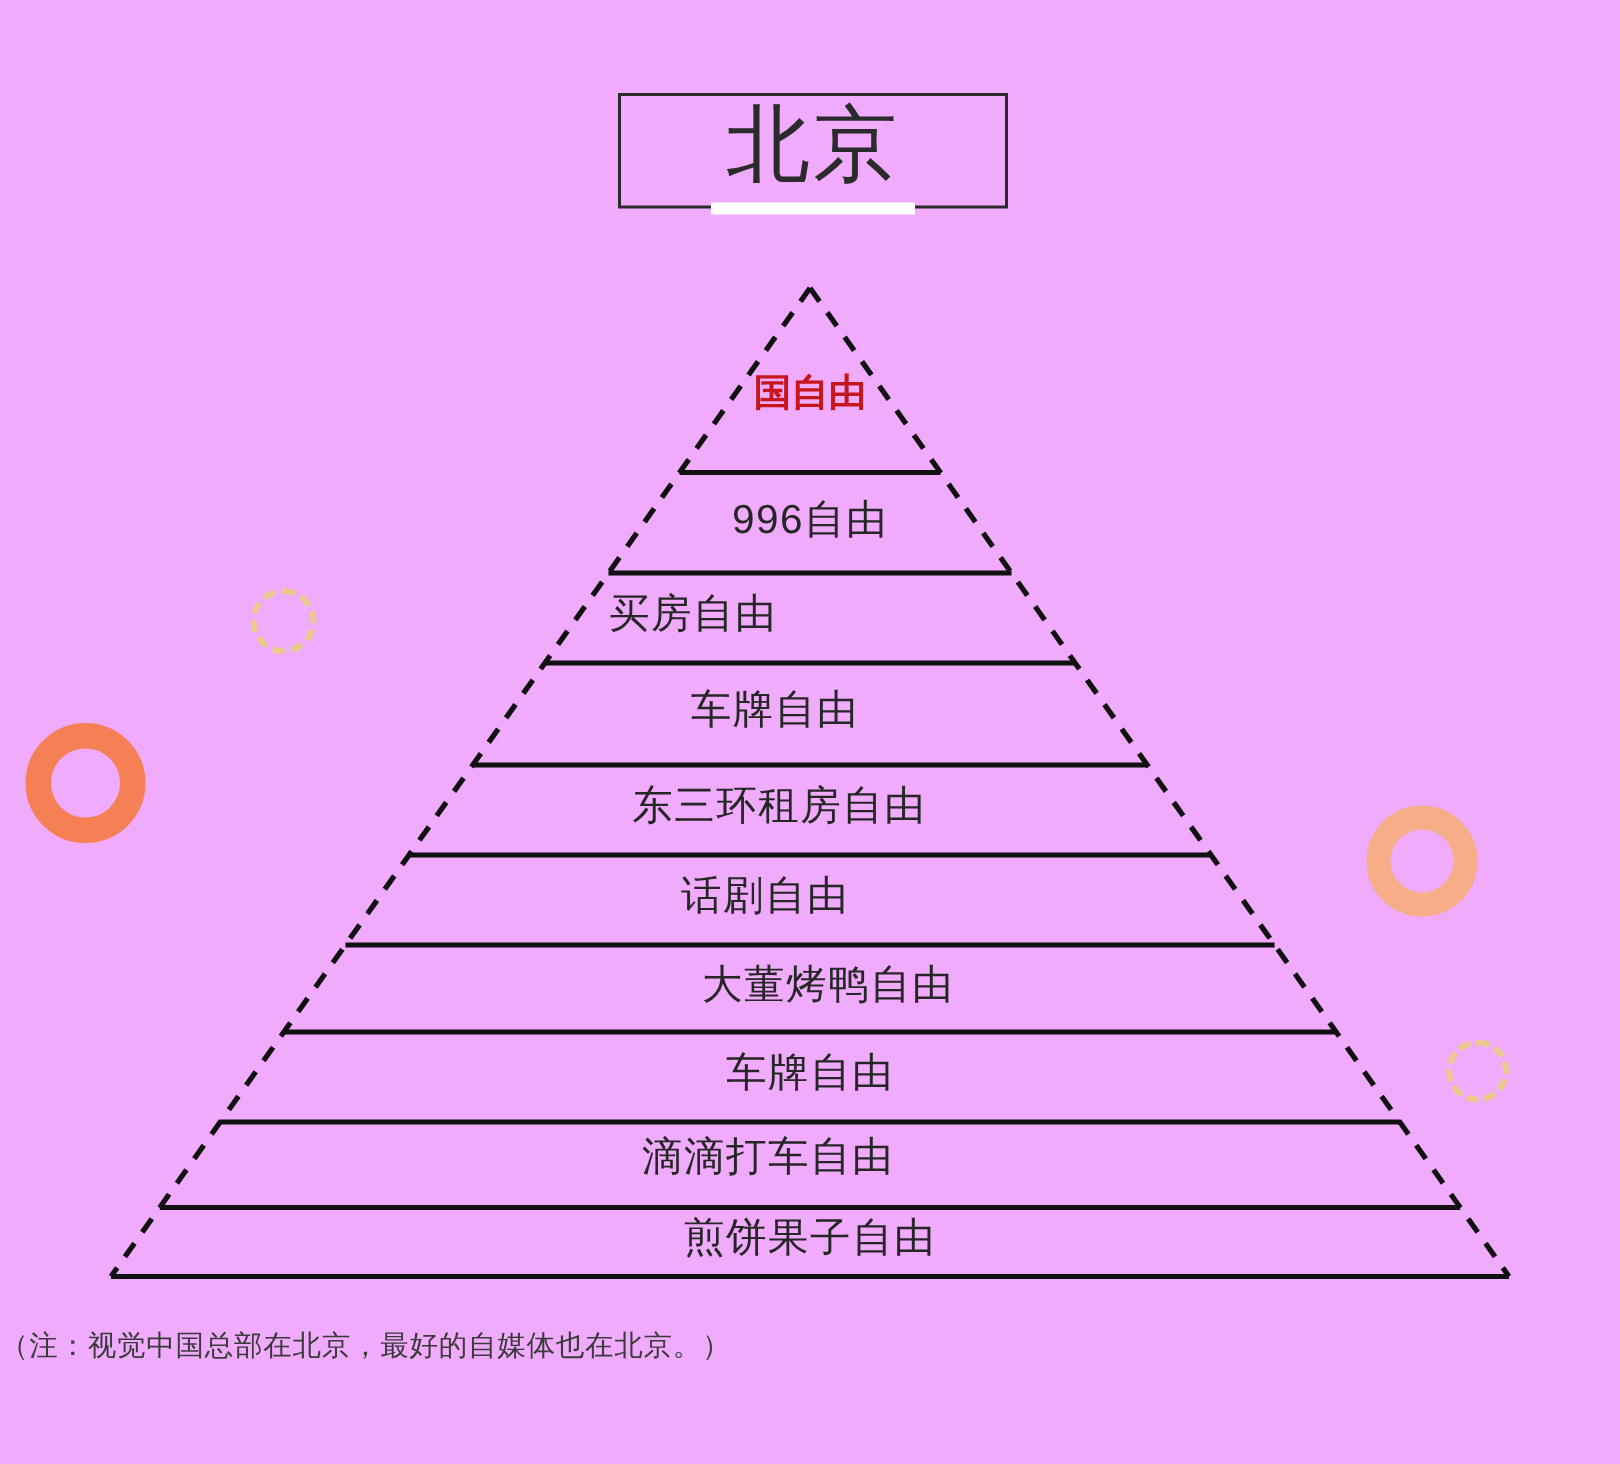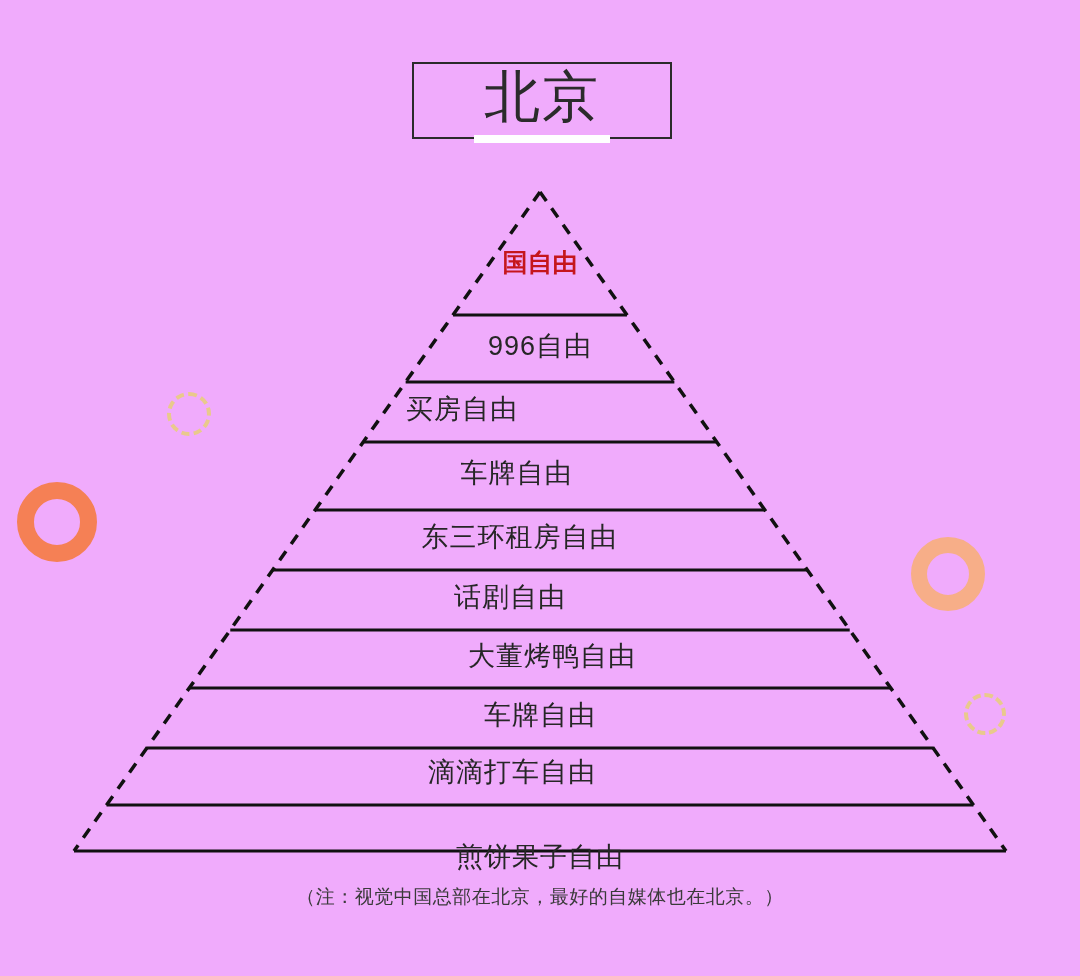--- a/index.html
+++ b/index.html
@@ -94,21 +94,21 @@
     white-space: normal;
     letter-spacing: 0px;
   }
 
   
   #caption {
     position: absolute;
     left: 0;
     top: 884px;
     width: 1080px;
-    text-align: center;
+    text-align: left;
     font-size: 19px;
     color: #3a3a3a;
     letter-spacing: 0.5px;
   }
 
   
   .deco-ring {
     position: absolute;
     border-radius: 50%;
     box-sizing: border-box;
@@ -153,21 +153,21 @@
         <div>国自由</div>
       </div>
       <div class="level-label" style="color: rgb(38, 38, 38); left: 0px; width: 1080px; top: 330.5px;">996自由</div>
       <div class="level-label" style="color: rgb(38, 38, 38); left: 0px; width: 924px; top: 394px;">买房自由</div>
       <div class="level-label" style="color: rgb(38, 38, 38); left: 16px; width: 1001px; top: 458px;">车牌自由</div>
       <div class="level-label" style="color: rgb(38, 38, 38); left: 0px; width: 1039px; top: 522px;">东三环租房自由</div>
       <div class="level-label" style="color: rgb(38, 38, 38); left: 0px; width: 1020px; top: 582px;">话剧自由</div>
       <div class="level-label" style="color: rgb(38, 38, 38); left: 0px; width: 1080px; top: 641px; margin-left: 12px;">大董烤鸭自由</div>
       <div class="level-label" style="color: rgb(38, 38, 38); left: 0px; width: 1080px; top: 700px;">车牌自由</div>
       <div class="level-label" style="color: rgb(38, 38, 38); left: 0px; width: 1024px; top: 758.5px; font-family: Liberation Mono, monospace;">滴滴打车自由</div>
-      <div class="level-label" style="color: rgb(38, 38, 38); left: 0px; width: 1080px; top: 810px; margin-top: 32px;">煎饼果子自由</div>
+      <div class="level-label" style="color: rgb(38, 38, 38); left: 0px; width: 1080px; top: 810px;">煎饼果子自由</div>
     </div>
 
   <div id="decorations">
       <div class="deco-dashed" style="left: 167px; top: 392px; width: 44px; height: 44px; border-width: 4px; border-color: rgb(233, 201, 140);"></div>
       <div class="deco-ring" style="left: 17px; top: 482px; width: 80px; height: 80px; border: 17px solid rgb(245, 128, 85);"></div>
       <div class="deco-ring" style="left: 911px; top: 537px; width: 74px; height: 74px; border: 16px solid rgb(247, 174, 136);"></div>
       <div class="deco-dashed" style="left: 964px; top: 693px; width: 42px; height: 42px; border-width: 4px; border-color: rgb(233, 201, 140);"></div>
     </div>
 
   <div id="caption">（注：视觉中国总部在北京，最好的自媒体也在北京。）</div>

